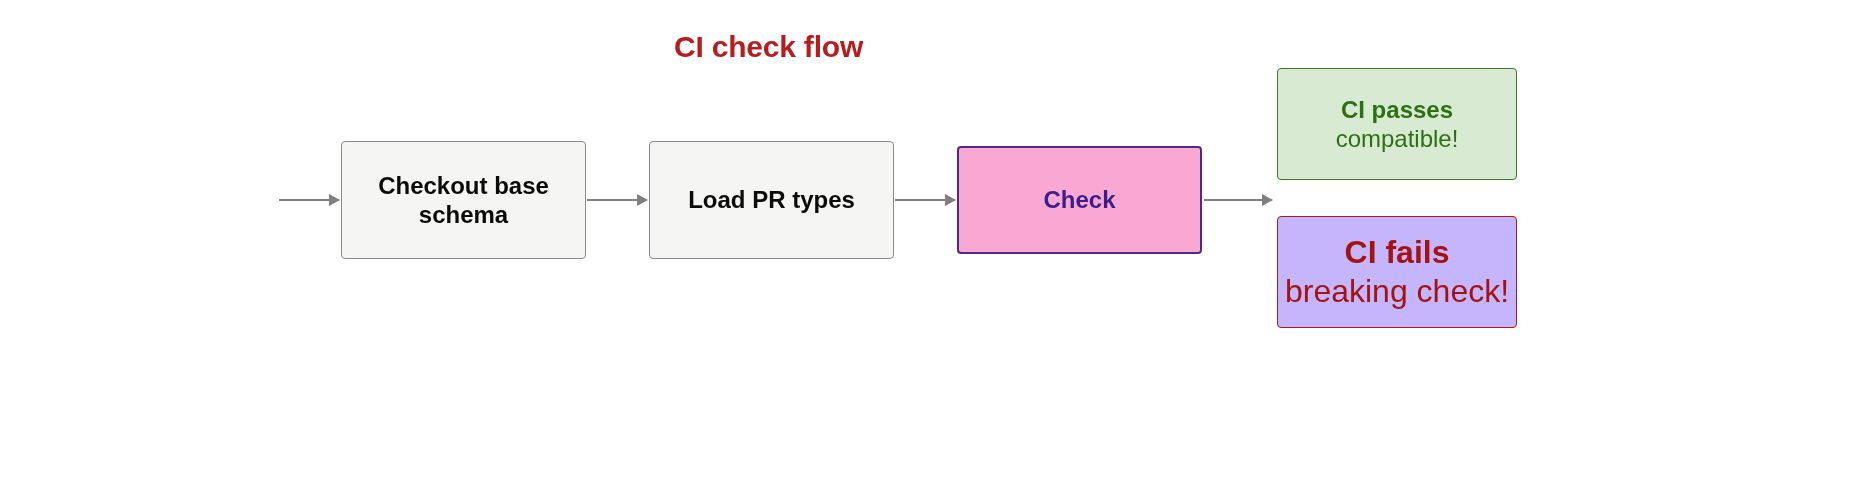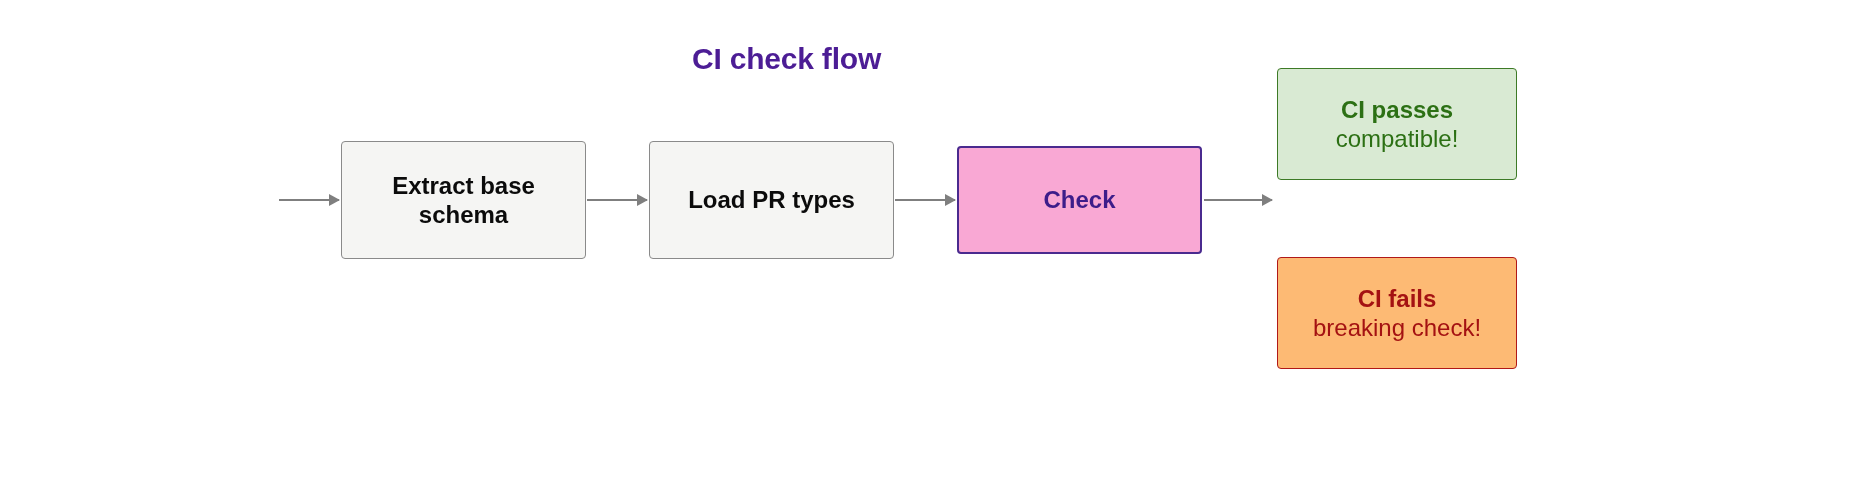--- a/index.html
+++ b/index.html
@@ -18,28 +18,27 @@
   #canvas {
     position: relative;
     width: 1858px;
     height: 488px;
   }
 
   
   .title {
     position: absolute;
     left: 0;
-    top: 42px;
+    top: 30px;
     width: 1537px;
     text-align: center;
     font-size: 30px;
     font-weight: bold;
-    color: #4c1d95;
+    color: #b91c1c;
     letter-spacing: -0.2px;
-    margin-left: 18px;
   }
 
   
   .node {
     position: absolute;
     box-sizing: border-box;
     border-radius: 4px;
     display: flex;
     flex-direction: column;
     align-items: center;
@@ -65,25 +64,24 @@
   }
 
   .node-success {
     background: #d9ead3;
     border: 1.6px solid #3d7a26;
     color: #2c7014;
     font-size: 24px;
   }
 
   .node-failure {
-    background: #fdba74;
+    background: #c4b5fd;
     border: 1.6px solid #b01818;
     color: #a41212;
-    font-size: 24px;
-    margin-top: 41px;
+    font-size: 32px;
   }
 
   .line-strong { font-weight: bold; display: block; }
   .line-sub    { font-weight: normal; display: block; }
 
   
   #node-checkout     { left: 33px;   top: 141px; width: 245px; height: 118px; }
   #node-extract      { left: 341px;  top: 141px; width: 245px; height: 118px; }
   #node-loadpr       { left: 649px;  top: 141px; width: 245px; height: 118px; }
   #node-check        { left: 957px;  top: 146px; width: 245px; height: 108px; }
@@ -117,21 +115,21 @@
 <body>
 
 <div id="canvas">
 
   <div class="title">CI check flow</div>
 
 
   <div class="arrow" id="arrow-1"></div>
 
   <div class="node node-plain" id="node-extract">
-    <span class="line-strong">Extract base</span>
+    <span class="line-strong">Checkout base</span>
     <span class="line-strong">schema</span>
   </div>
 
   <div class="arrow" id="arrow-2"></div>
 
   <div class="node node-plain" id="node-loadpr">
     <span class="line-strong">Load PR types</span>
   </div>
 
   <div class="arrow" id="arrow-3"></div>

